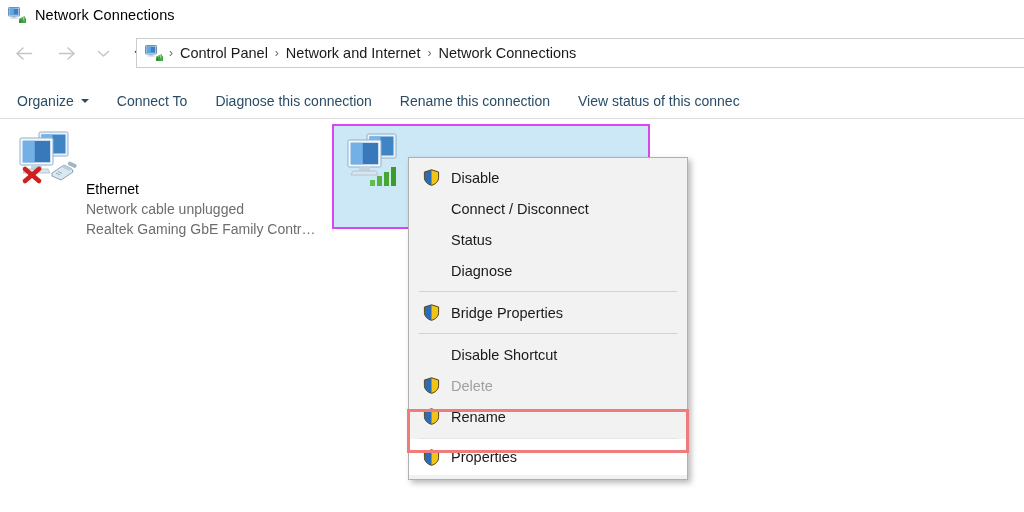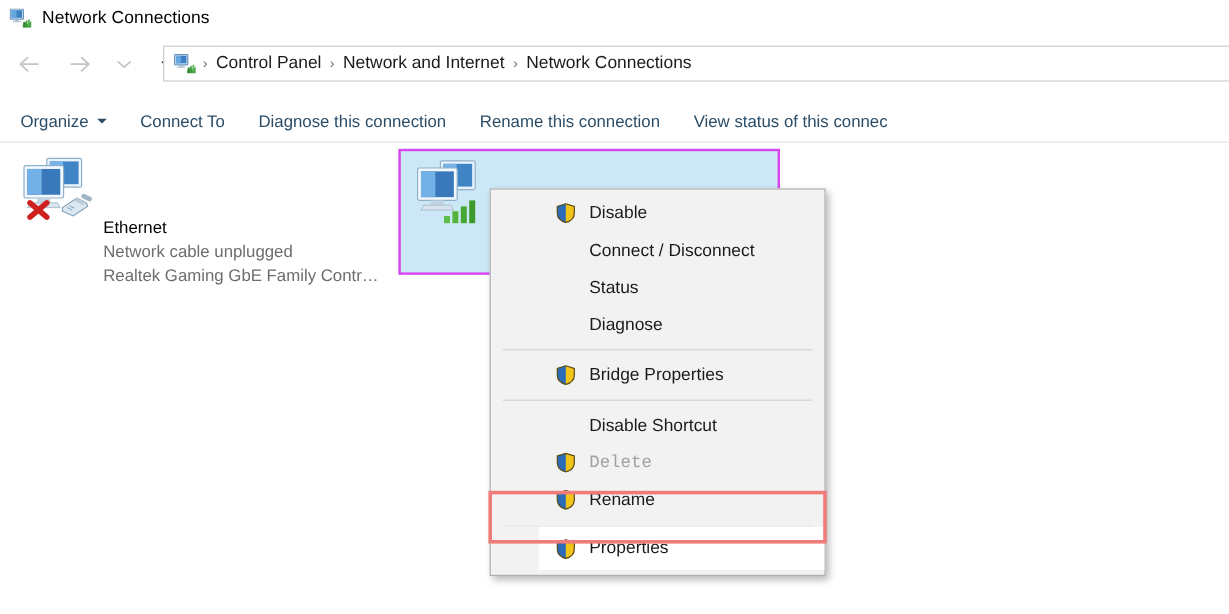--- a/index.html
+++ b/index.html
@@ -163,24 +163,23 @@
     z-index: 50;
   }
   .ctx-item {
     height: 31px;
     display: flex;
     align-items: center;
     padding-left: 12px;
     font-size: 14.5px;
     color: #1a1a1a;
     white-space: nowrap;
-    margin-left: 40px;
   }
   .ctx-item.bold  { font-weight: normal; align-items: center; }
-  .ctx-item.disabled { color: #a0a0a0; font-family: Liberation Mono, monospace; }
+  .ctx-item.disabled { color: #a0a0a0; }
   .ctx-label { margin-left: 10px; }
   .ctx-icon-slot { width: 20px; height: 20px; flex: none; display: flex; align-items: center; justify-content: center; }
   .ctx-sep {
     height: 1px;
     background: #d2d2d2;
     margin: 5px 10px 5px 10px;
   }
   .ctx-item.highlighted {
     background: #ffffff;
   }

